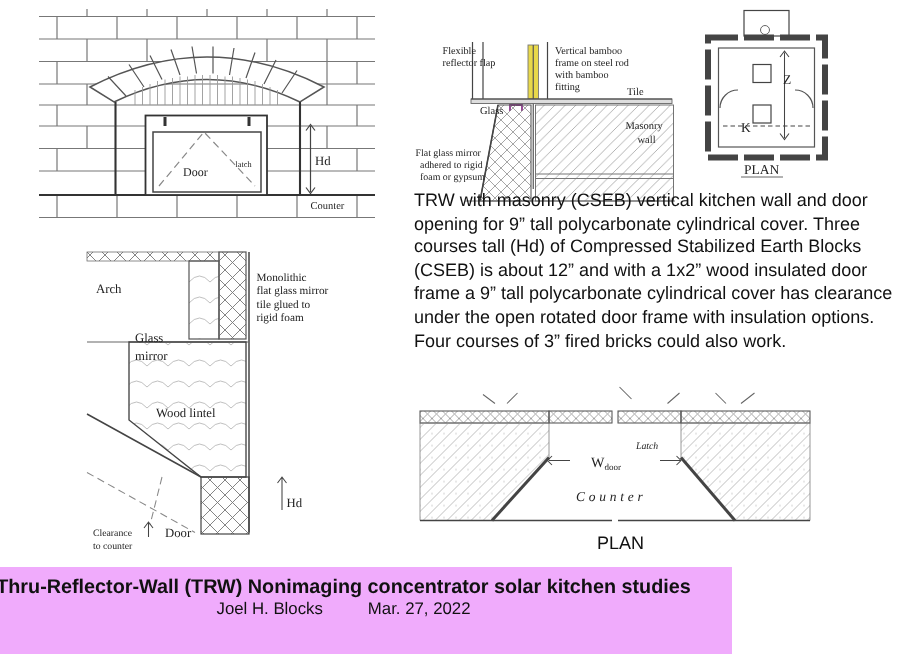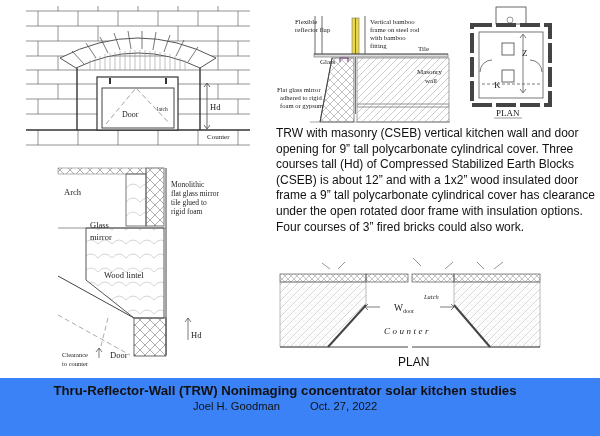--- a/index.html
+++ b/index.html
@@ -2,21 +2,21 @@
 <html><head>
 <meta charset="utf-8">
 <style>
   html, body { margin:0; padding:0; background:#ffffff; }
   body { width:600px; height:436px; position:relative; overflow:hidden; font-family:"Liberation Serif", serif; color:#222; }
   .abs { position:absolute; }
   svg { position:absolute; overflow:visible; }
   .lbl { font-family:"Liberation Serif", serif; fill:#222; }
   .body-text { position:absolute; left:276px; top:126px; width:322px; font-family:"Liberation Sans", sans-serif; font-size:12px; line-height:15.6px; color:#111; }
   .plan-label { position:absolute; left:398px; top:355px; font-family:"Liberation Sans", sans-serif; font-size:12px; color:#111; }
-  .footer { position:absolute; left:0; top:378px; width:600px; height:58px; background:#3b82f6; text-align:center; }
+  .footer { position:absolute; left:0; top:378px; width:488px; height:58px; background:#f0abfc; text-align:center; }
   .footer-title { font-family:"Liberation Sans", sans-serif; font-weight:bold; font-size:13.2px; color:#111; margin-top:5px; margin-left:-30px; }
   .footer-sub { font-family:"Liberation Sans", sans-serif; font-size:11.2px; color:#111; margin-top:2px; margin-left:-30px; }
   .footer-sub span { display:inline-block; }
   .gap { width:30px; }
 </style>
 </head>
 <body>
 
 <div class="abs" style="left:0;top:0;width:270px;height:150px;">
 <svg width="270" height="150" viewBox="0 0 270 150">
@@ -64,21 +64,21 @@
   <path d="M106 124 L136 88 L170 124" stroke="#888" stroke-width="0.8" stroke-dasharray="5,3" fill="none"></path>
 
   <path d="M207 84 V128 M204 87 L207 83 L210 87 M204 125 L207 129 L210 125" stroke="#444" stroke-width="0.8" fill="none"></path>
   <text class="lbl" x="122" y="117" font-size="8">Door</text>
   <text class="lbl" x="157" y="111" font-size="5.5">latch</text>
   <text class="lbl" x="210" y="110" font-size="8.5">Hd</text>
   <text class="lbl" x="207" y="139" font-size="7">Counter</text>
 </svg>
 </div>
 
-<div class="abs" style="left:270px;top:4px;width:190px;height:125px;">
+<div class="abs" style="left:270px;top:16px;width:190px;height:125px;">
 <svg width="190" height="125" viewBox="0 0 190 125">
 
   <g stroke="#444" stroke-width="0.8" fill="none">
     <line x1="45" y1="12" x2="45" y2="50"></line>
     <line x1="52" y1="12" x2="52" y2="50"></line>
     <line x1="95" y1="12" x2="95" y2="50"></line>
   </g>
   <rect x="82" y="14" width="7" height="36" fill="#E8D84A" stroke="#777" stroke-width="0.6"></rect>
   <line x1="85.5" y1="14" x2="85.5" y2="110" stroke="#555" stroke-width="0.8"></line>
 
@@ -205,15 +205,15 @@
   <text class="lbl" x="154" y="44" font-size="6.5" font-style="italic">Latch</text>
   <text class="lbl" x="114" y="79" font-size="9" font-style="italic" letter-spacing="2.5">Counter</text>
 </svg>
 </div>
 
 <div class="plan-label">PLAN</div>
 
 <div class="footer">
   <div class="footer-title">Thru-Reflector-Wall (TRW) Nonimaging concentrator solar kitchen studies</div>
   <div class="footer-sub">
-    <span>Joel H. Goodman</span><span class="gap"></span><span>Oct. 27, 2022</span>
+    <span>Joel H. Blocks</span><span class="gap"></span><span>Mar. 27, 2022</span>
   </div>
 </div>
 
 </body></html>

